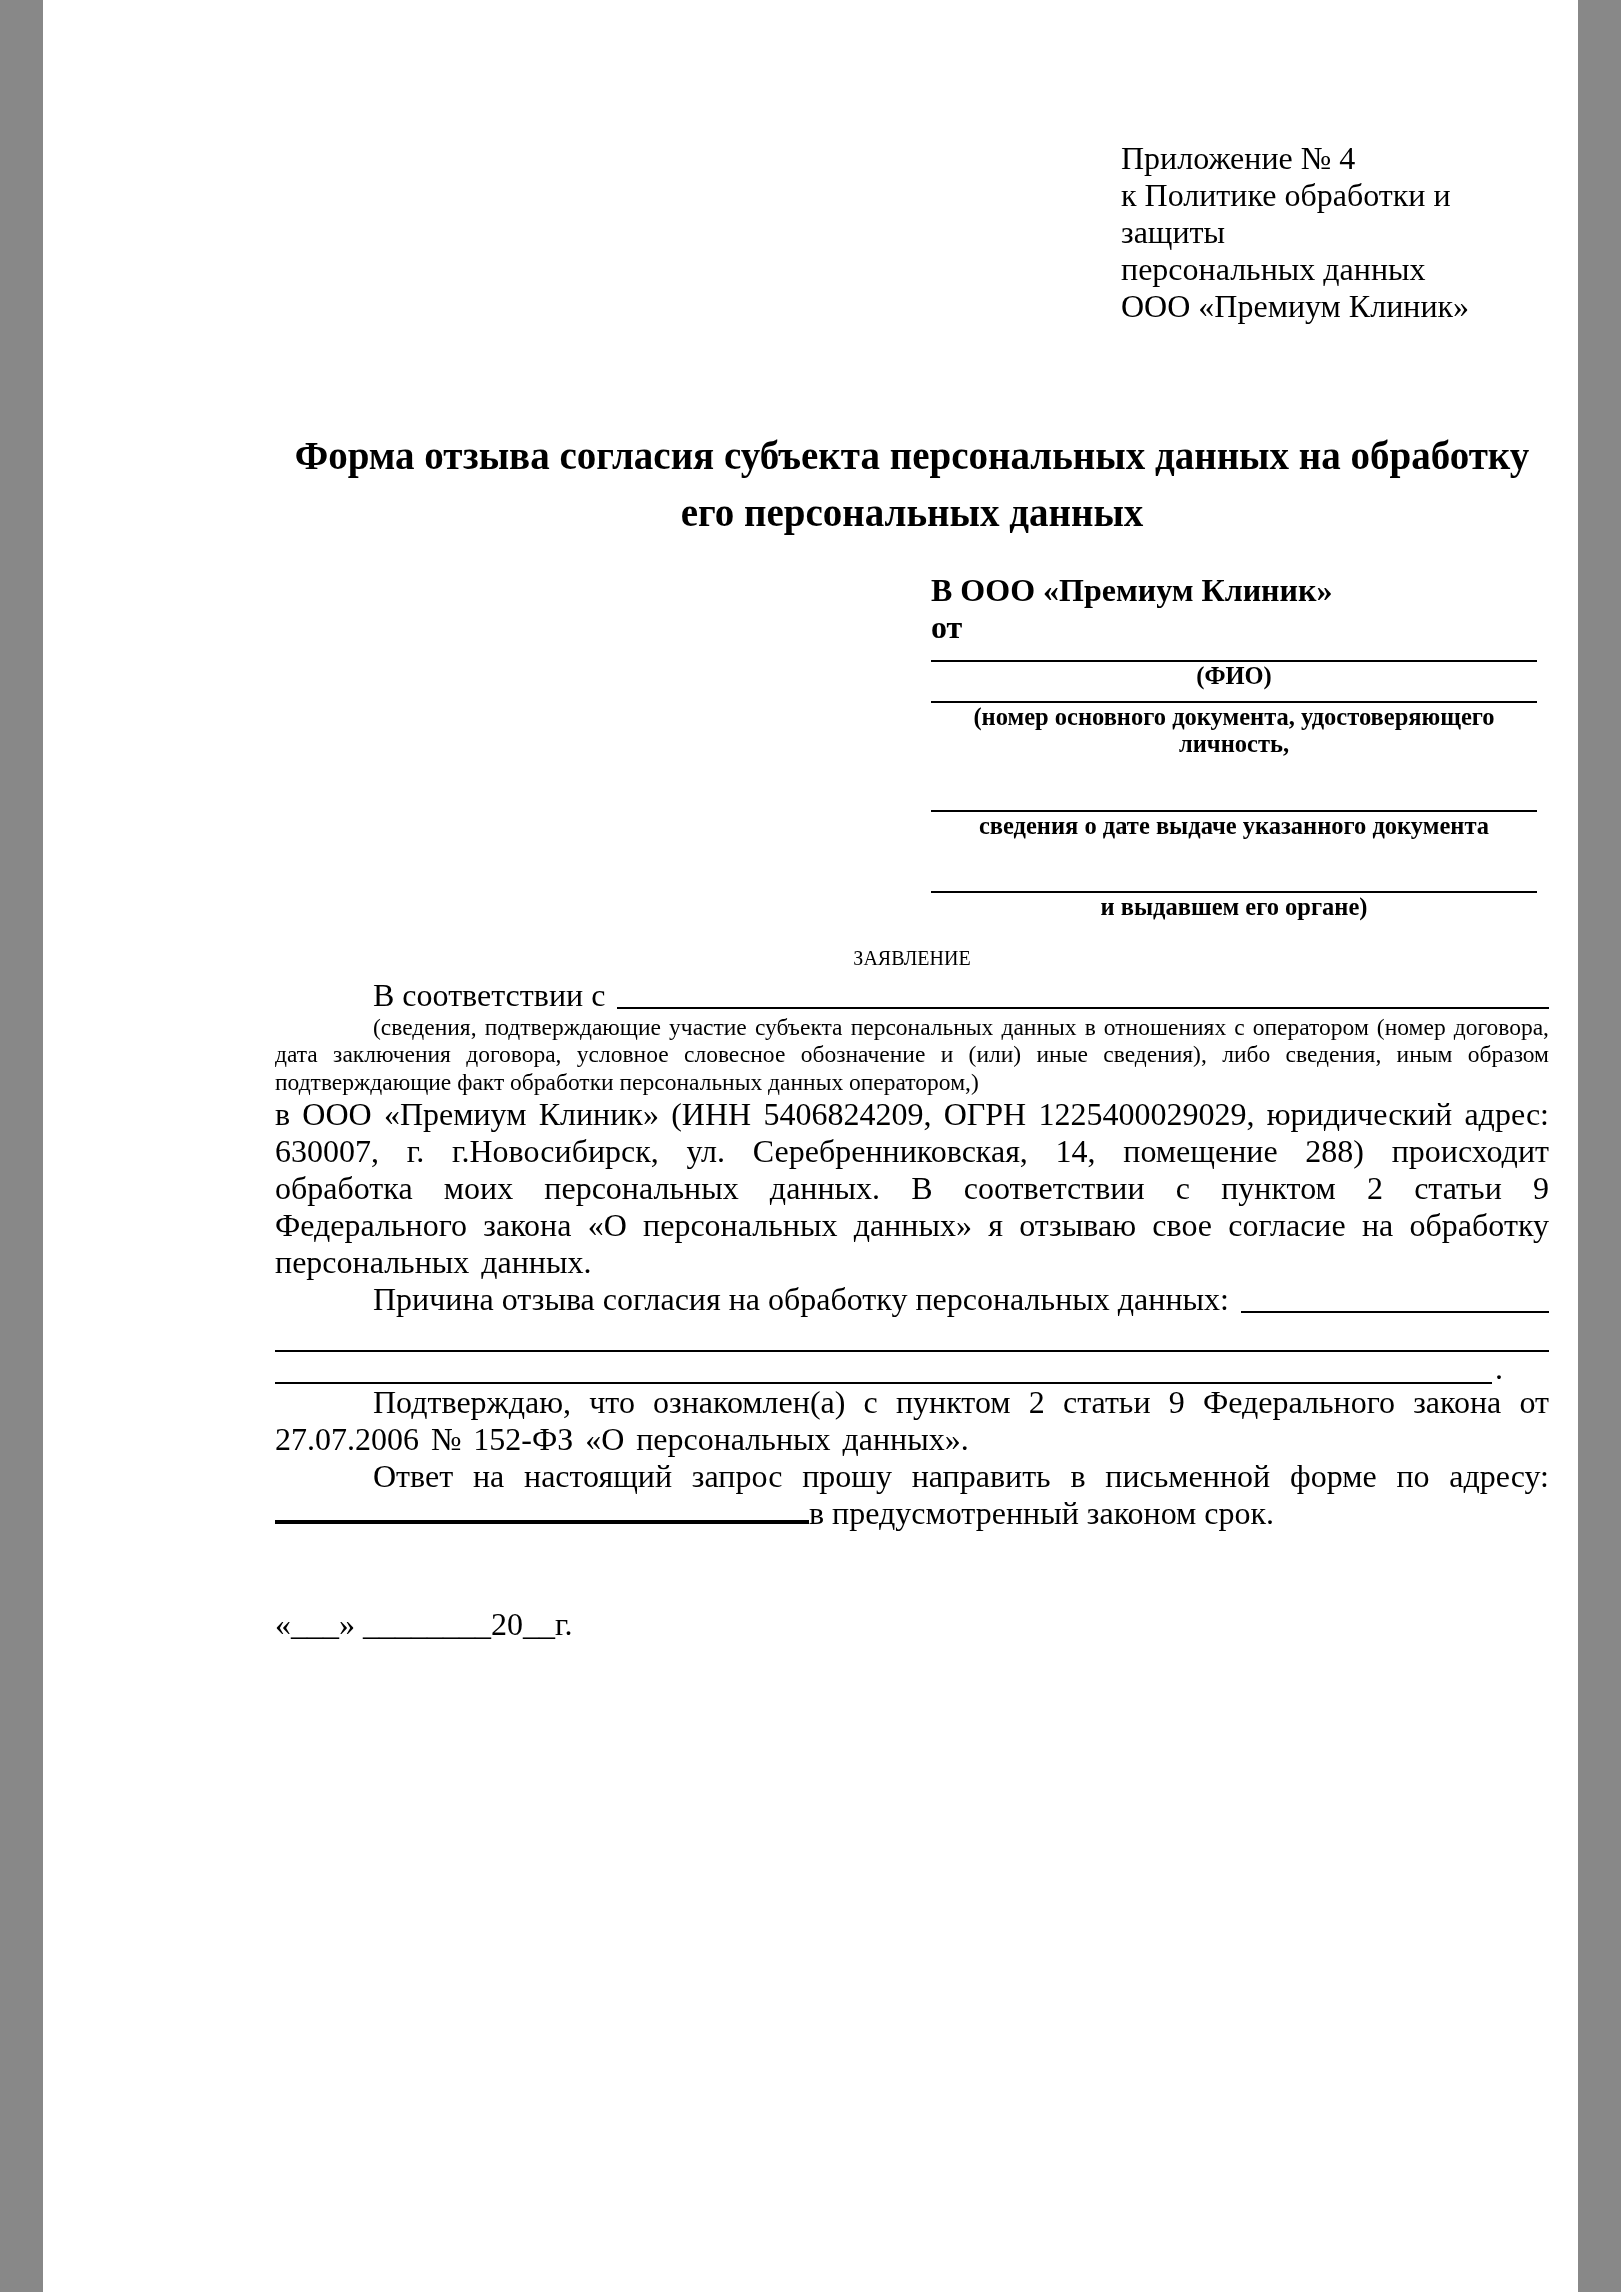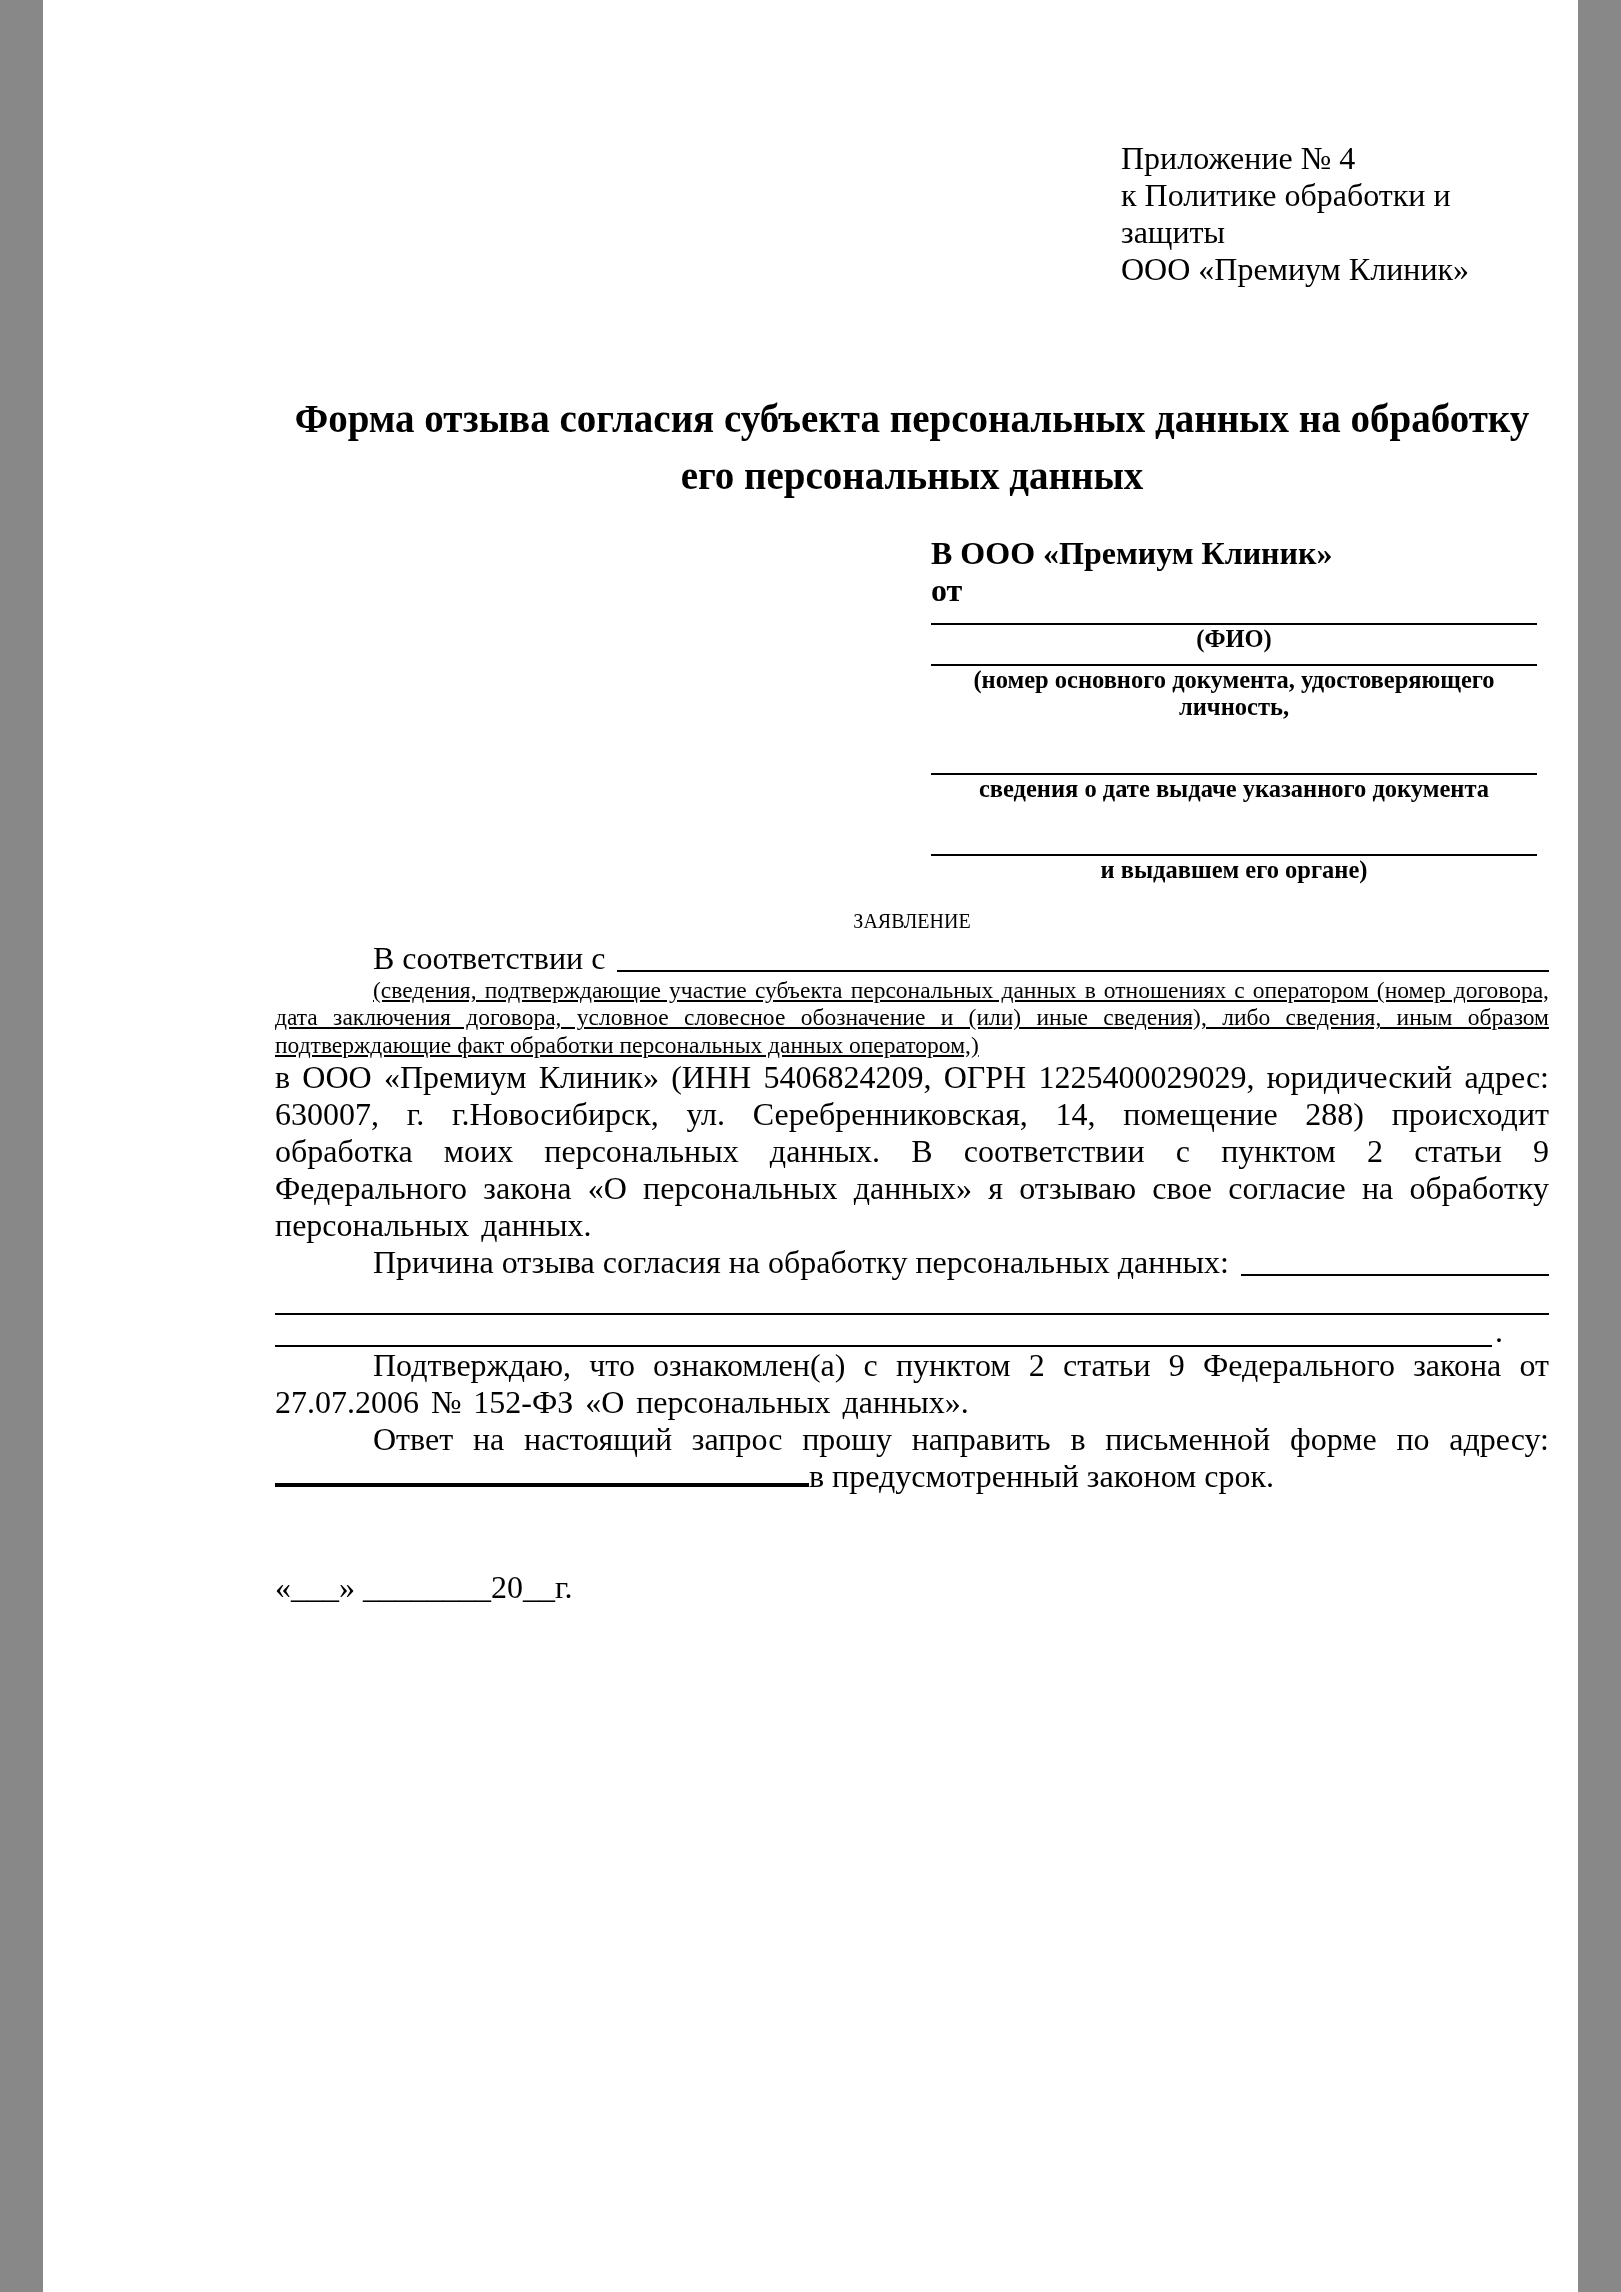--- a/index.html
+++ b/index.html
@@ -35,21 +35,21 @@
   .f3 { height:54px; }
   .f4 { height:54px; }
   .cap { font-size:24.5px; line-height:27.4px; text-align:center; }
 
   .statement-heading { margin-top:19.6px; text-align:center; font-size:20px; line-height:37px; }
 
   .line-row { display:flex; font-size:32px; line-height:37px; }
   .indent-label { white-space:nowrap; padding-left:98px; }
   .fill-rest { flex:1; border-bottom:2.9px solid var(--ink); margin:0 0 4.9px 11.8px; }
 
-  .footnote { font-size:23.5px; line-height:27.4px; text-align:justify; text-indent:98px;text-decoration:underline; }
+  .footnote { font-size:23.5px; line-height:27.4px; text-align:justify; text-indent:98px; }
 
   .body-par { font-size:32px; line-height:37px; text-align:justify; word-spacing:3.9px; }
   .indented { text-indent:98px; }
   .justify-last { text-align-last: justify; }
 
   .ruled1 { height:34px; border-bottom:2.9px solid var(--ink); }
   .ruled-row { display:flex; align-items:flex-end; font-size:32px; line-height:32px; }
   .ruled2 { height:29px; border-bottom:2.9px solid var(--ink); width: calc(100% - 57px); }
   .period { margin-left:2.9px; }
 
@@ -66,20 +66,21 @@
 </style>
 </head>
 <body>
 
 <div class="page">
   <div class="content">
 
     <div class="appendix">
       <div>Приложение № 4</div>
       <div>к Политике обработки и защиты</div>
+      <div>персональных данных</div>
       <div>ООО «Премиум Клиник»</div>
     </div>
 
     <div class="doc-title">
       <div>Форма отзыва согласия субъекта персональных данных на обработку</div>
       <div>его персональных данных</div>
     </div>
 
     <div class="addressee">
       <div>В ООО «Премиум Клиник»</div>

